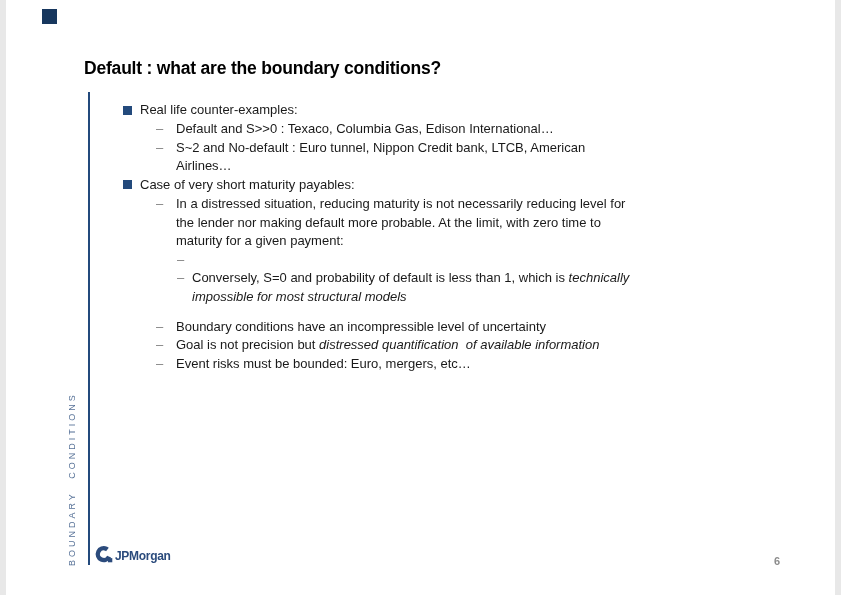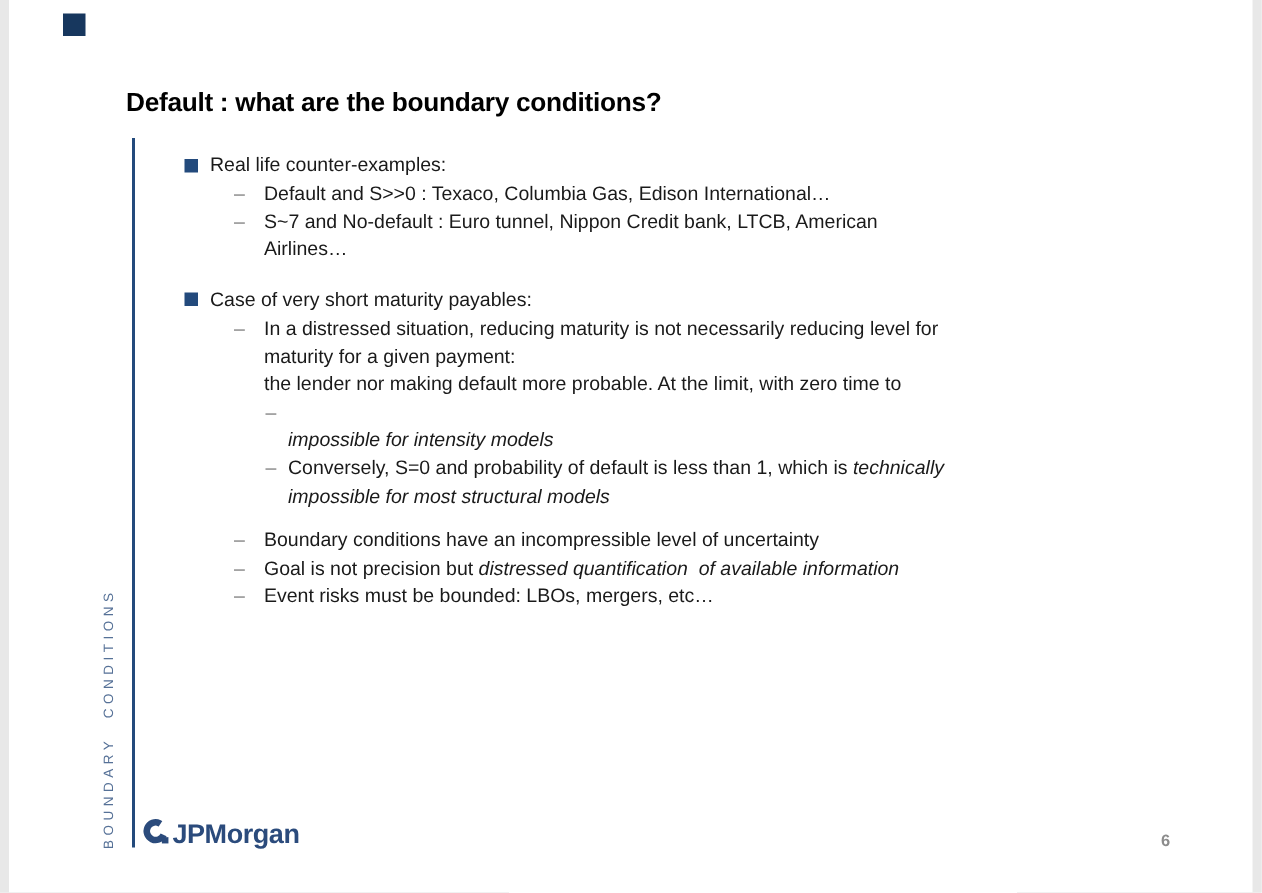--- a/index.html
+++ b/index.html
@@ -29,40 +29,40 @@
     transform:rotate(-90deg);transform-origin:0 0;
     white-space:nowrap;
     font-size:9px;color:#567197;
     letter-spacing:3px;word-spacing:7px;
   }
   .content{
     position:absolute;left:117px;top:101px;width:620px;
     font-size:13px;line-height:18.6px;color:#1a1a1a;
   }
   .block{margin:0;}
-  .block + .block{margin-top:15px;}
+  .block + .block{}
   .block:nth-child(3){margin-top:11px;}
   .row{display:flex;white-space:pre;}
   .row.l1 .bullet-box{width:17px;flex:0 0 17px;}
   .bullet-sq{
     display:inline-block;width:9px;height:9px;background:#234A7C;
     margin-top:4.5px;
   }
   .row.l2{padding-left:33px;}
   .row.l2 .marker{width:20px;flex:0 0 20px;color:#808080;}
   .row.l3{padding-left:54px;}
   .row.l3 .marker{width:15px;flex:0 0 15px;color:#808080;}
   .it{font-style:italic;}
   .logo{
     position:absolute;left:89px;top:544px;height:20px;
     display:flex;align-items:flex-end;
   }
   .logo-mark{display:block;}
   .logo-text{
-    font-size:18px;font-weight:700;color:#2B4B7C;
+    font-size:12px;font-weight:700;color:#2B4B7C;
     letter-spacing:-0.3px;margin-left:1px;line-height:13px;
     margin-bottom:1px;
   }
   .page-number{
     position:absolute;left:768px;top:555px;
     font-size:11px;font-weight:700;color:#8c8c8c;
   }
 </style>
 </head>
 <body>
@@ -74,37 +74,37 @@
   <div class="slide-title">Default : what are the boundary conditions?</div>
 
   <div class="vline"></div>
 
   <div class="vertical-label">BOUNDARY CONDITIONS</div>
 
   <div class="content">
       <div class="block">
         <div class="row l1"><span class="bullet-box"><span class="bullet-sq"></span></span><span>Real life counter-examples:</span></div>
         <div class="row l2"><span class="marker">–</span><span><span>Default and S&gt;&gt;0 : Texaco, Columbia Gas, Edison International…</span></span></div>
-        <div class="row l2"><span class="marker">–</span><span><span>S~7 and No-default : Euro tunnel, Nippon Credit bank, LTCB, American</span></span></div>
+        <div class="row l2"><span class="marker">–</span><span><span>S~2 and No-default : Euro tunnel, Nippon Credit bank, LTCB, American</span></span></div>
         <div class="row l2"><span class="marker"></span><span><span>Airlines…</span></span></div>
       </div>
       <div class="block">
         <div class="row l1"><span class="bullet-box"><span class="bullet-sq"></span></span><span>Case of very short maturity payables:</span></div>
         <div class="row l2"><span class="marker">–</span><span><span>In a distressed situation, reducing maturity is not necessarily reducing level for</span></span></div>
+        <div class="row l2"><span class="marker"></span><span><span>the lender nor making default more probable. At the limit, with zero time to</span></span></div>
         <div class="row l2"><span class="marker"></span><span><span>maturity for a given payment:</span></span></div>
-        <div class="row l2"><span class="marker"></span><span><span>the lender nor making default more probable. At the limit, with zero time to</span></span></div>
         <div class="row l3"><span class="marker">–</span></div>
-        <div class="row l3"><span class="marker"></span><span><span class="it">impossible for intensity models</span></span></div>
+        <div class="row l3"><span class="marker"></span></div>
         <div class="row l3"><span class="marker">–</span><span><span>Conversely, S=0 and probability of default is less than 1, which is </span><span class="it">technically</span></span></div>
         <div class="row l3"><span class="marker"></span><span><span class="it">impossible for most structural models</span></span></div>
       </div>
       <div class="block">
         <div class="row l2"><span class="marker">–</span><span><span>Boundary conditions have an incompressible level of uncertainty</span></span></div>
         <div class="row l2"><span class="marker">–</span><span><span>Goal is not precision but </span><span class="it">distressed quantification  of available information</span></span></div>
-        <div class="row l2"><span class="marker">–</span><span><span>Event risks must be bounded: LBOs, mergers, etc…</span></span></div>
+        <div class="row l2"><span class="marker">–</span><span><span>Event risks must be bounded: Euro, mergers, etc…</span></span></div>
       </div>
     </div>
 
   <div class="logo">
     <svg class="logo-mark" width="19" height="19" viewBox="0 0 20 20">
       <circle cx="9.2" cy="9.6" r="6.2" fill="none" stroke="#2B4B7C" stroke-width="4.6" stroke-dasharray="30 9" transform="rotate(25 9.2 9.6)"></circle>
       <rect x="13.6" y="13.8" width="4.6" height="4.4" fill="#2B4B7C"></rect>
     </svg>
     <span class="logo-text">JPMorgan</span>
   </div>

